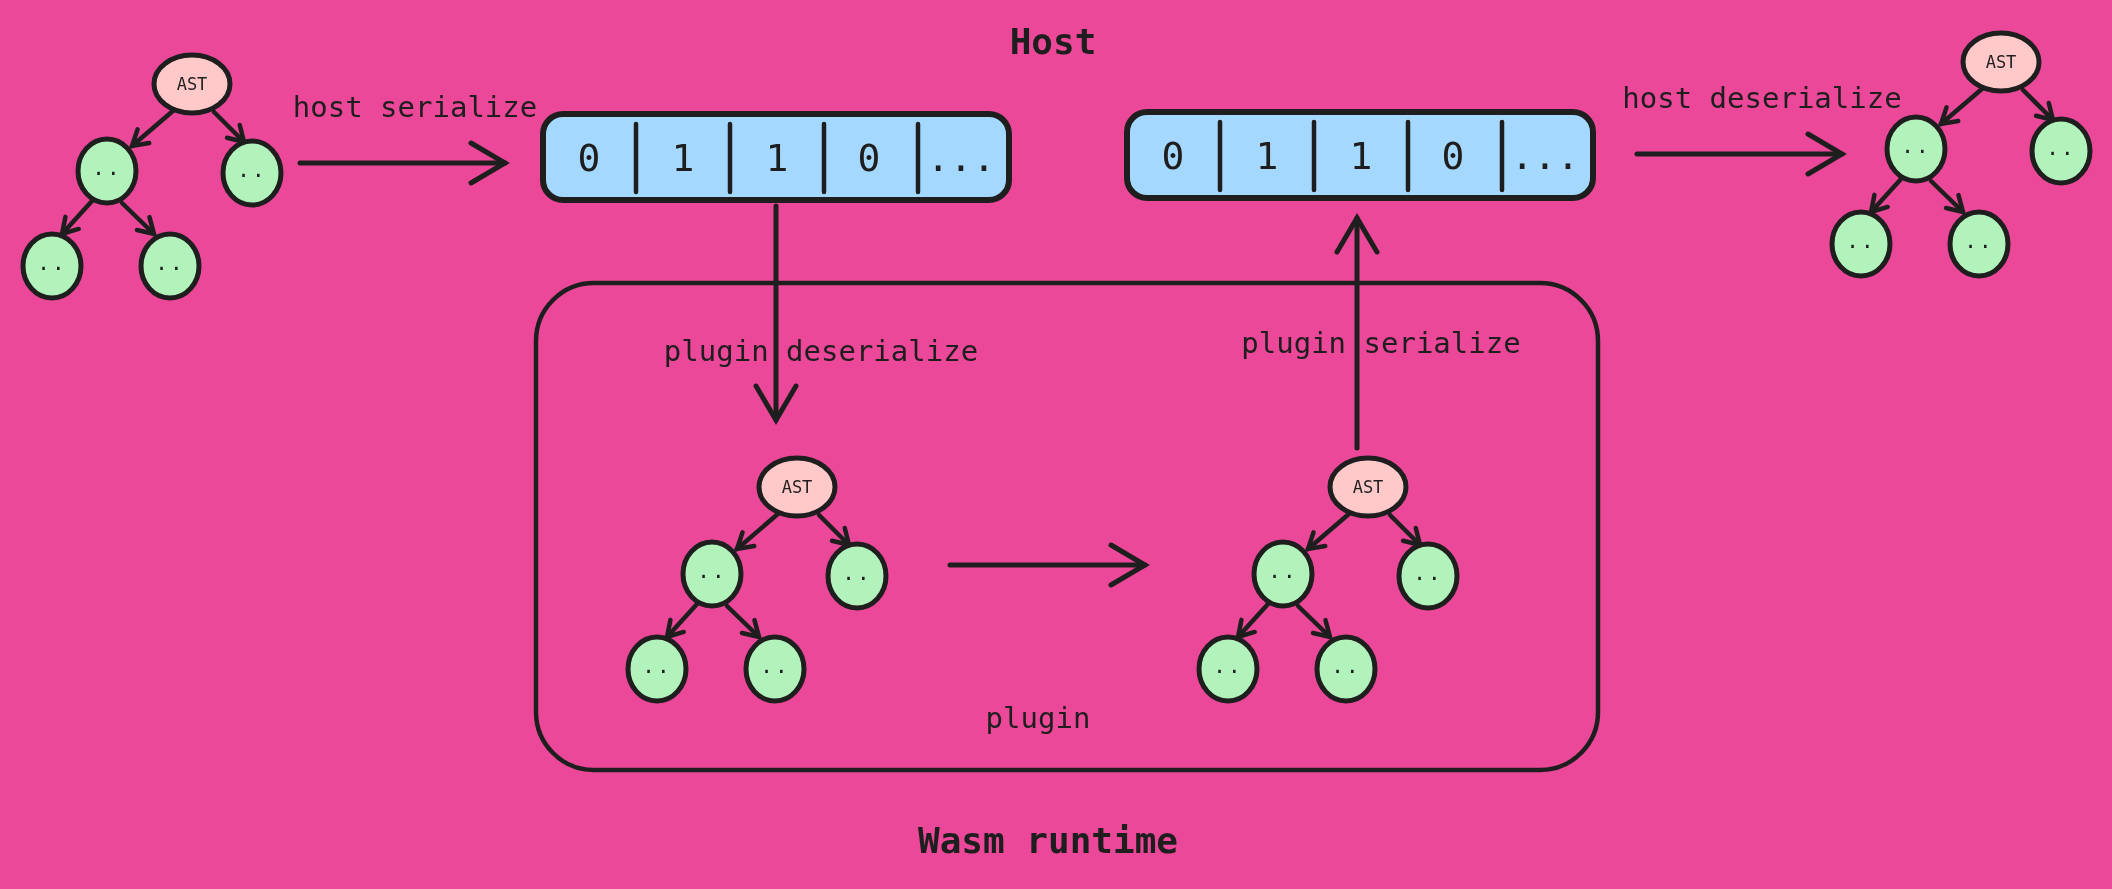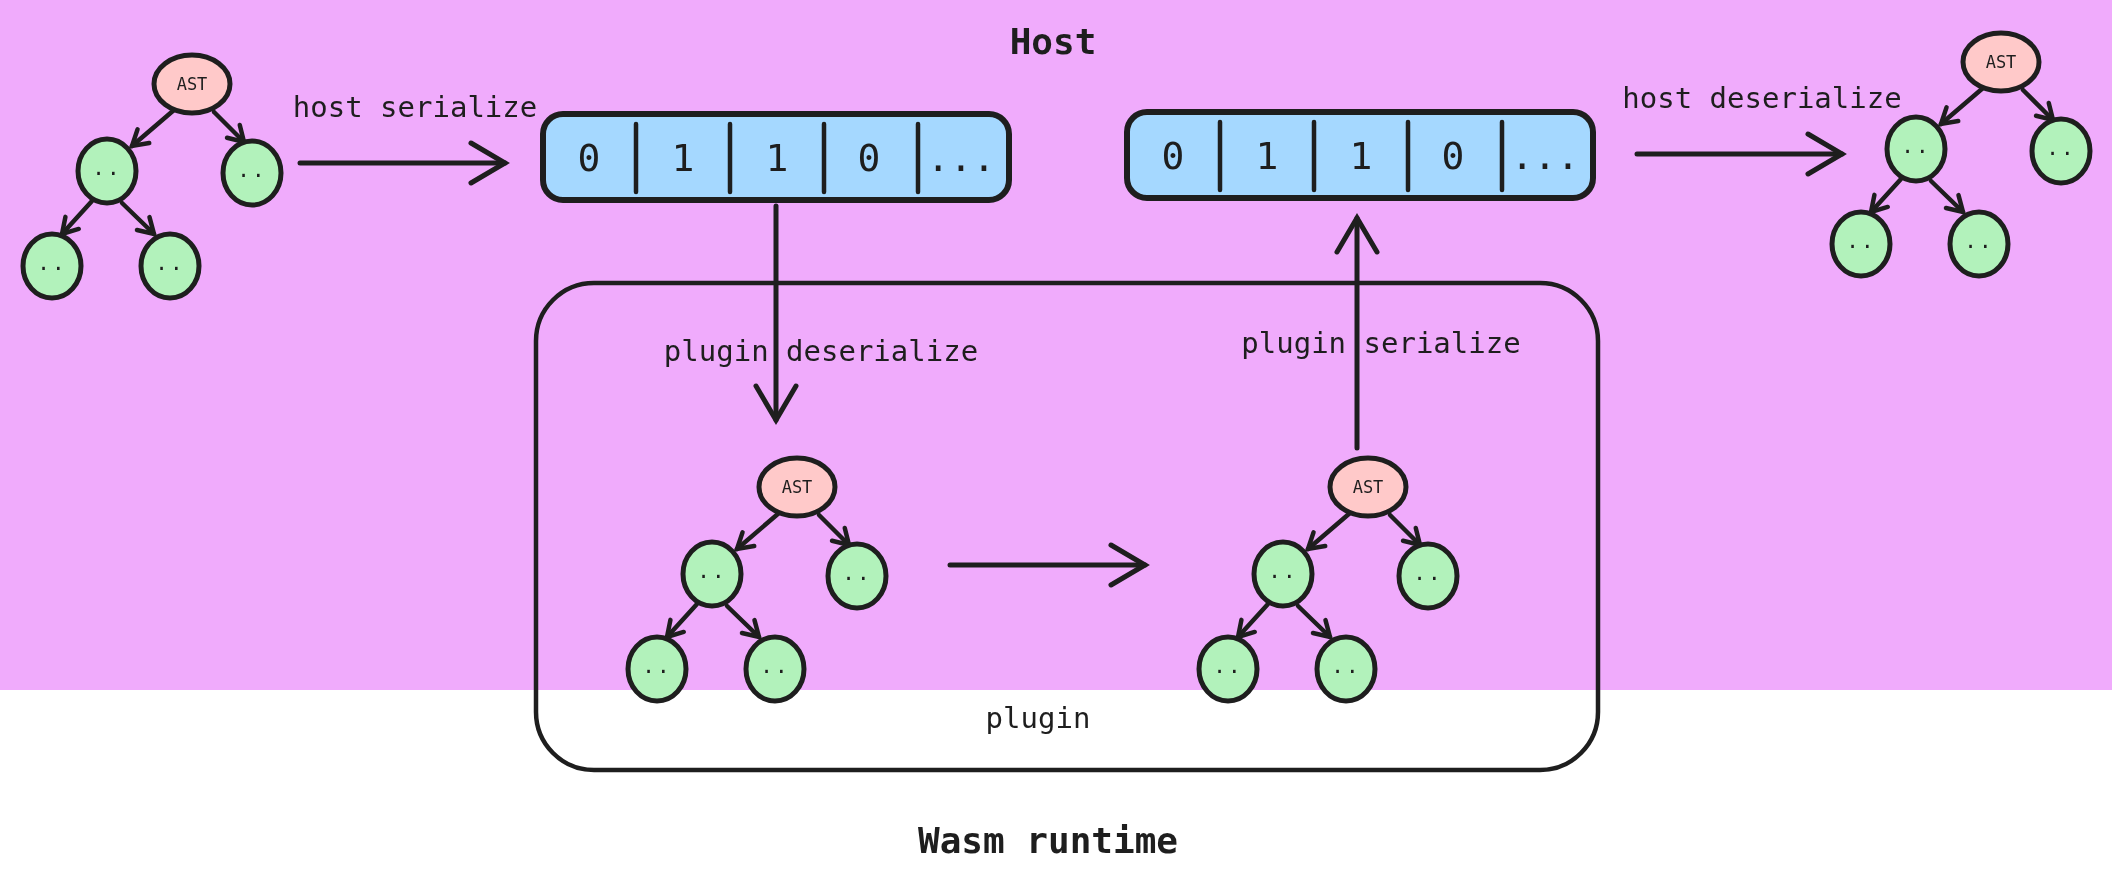--- a/index.html
+++ b/index.html
@@ -6,22 +6,22 @@
     margin: 0;
     padding: 0;
     background: #ffffff;
     width: 2112px;
     height: 889px;
     overflow: hidden;
   }
   .canvas-wrap {
     position: relative;
     width: 2112px;
-    height: 690px;
-    background: #f0abfc;
+    height: 889px;
+    background: #ec4899;
   }
   svg { display: block; }
   text {
     font-family: "DejaVu Sans Mono", "Liberation Mono", monospace;
     fill: #1e1e1e;
   }
   .lbl        { font-size: 29px; }
   .title-lbl  { font-size: 36px; font-weight: bold; }
   .node-lbl   { font-size: 17px; }
   .dots-lbl   { font-size: 21px; letter-spacing: 2px; }

